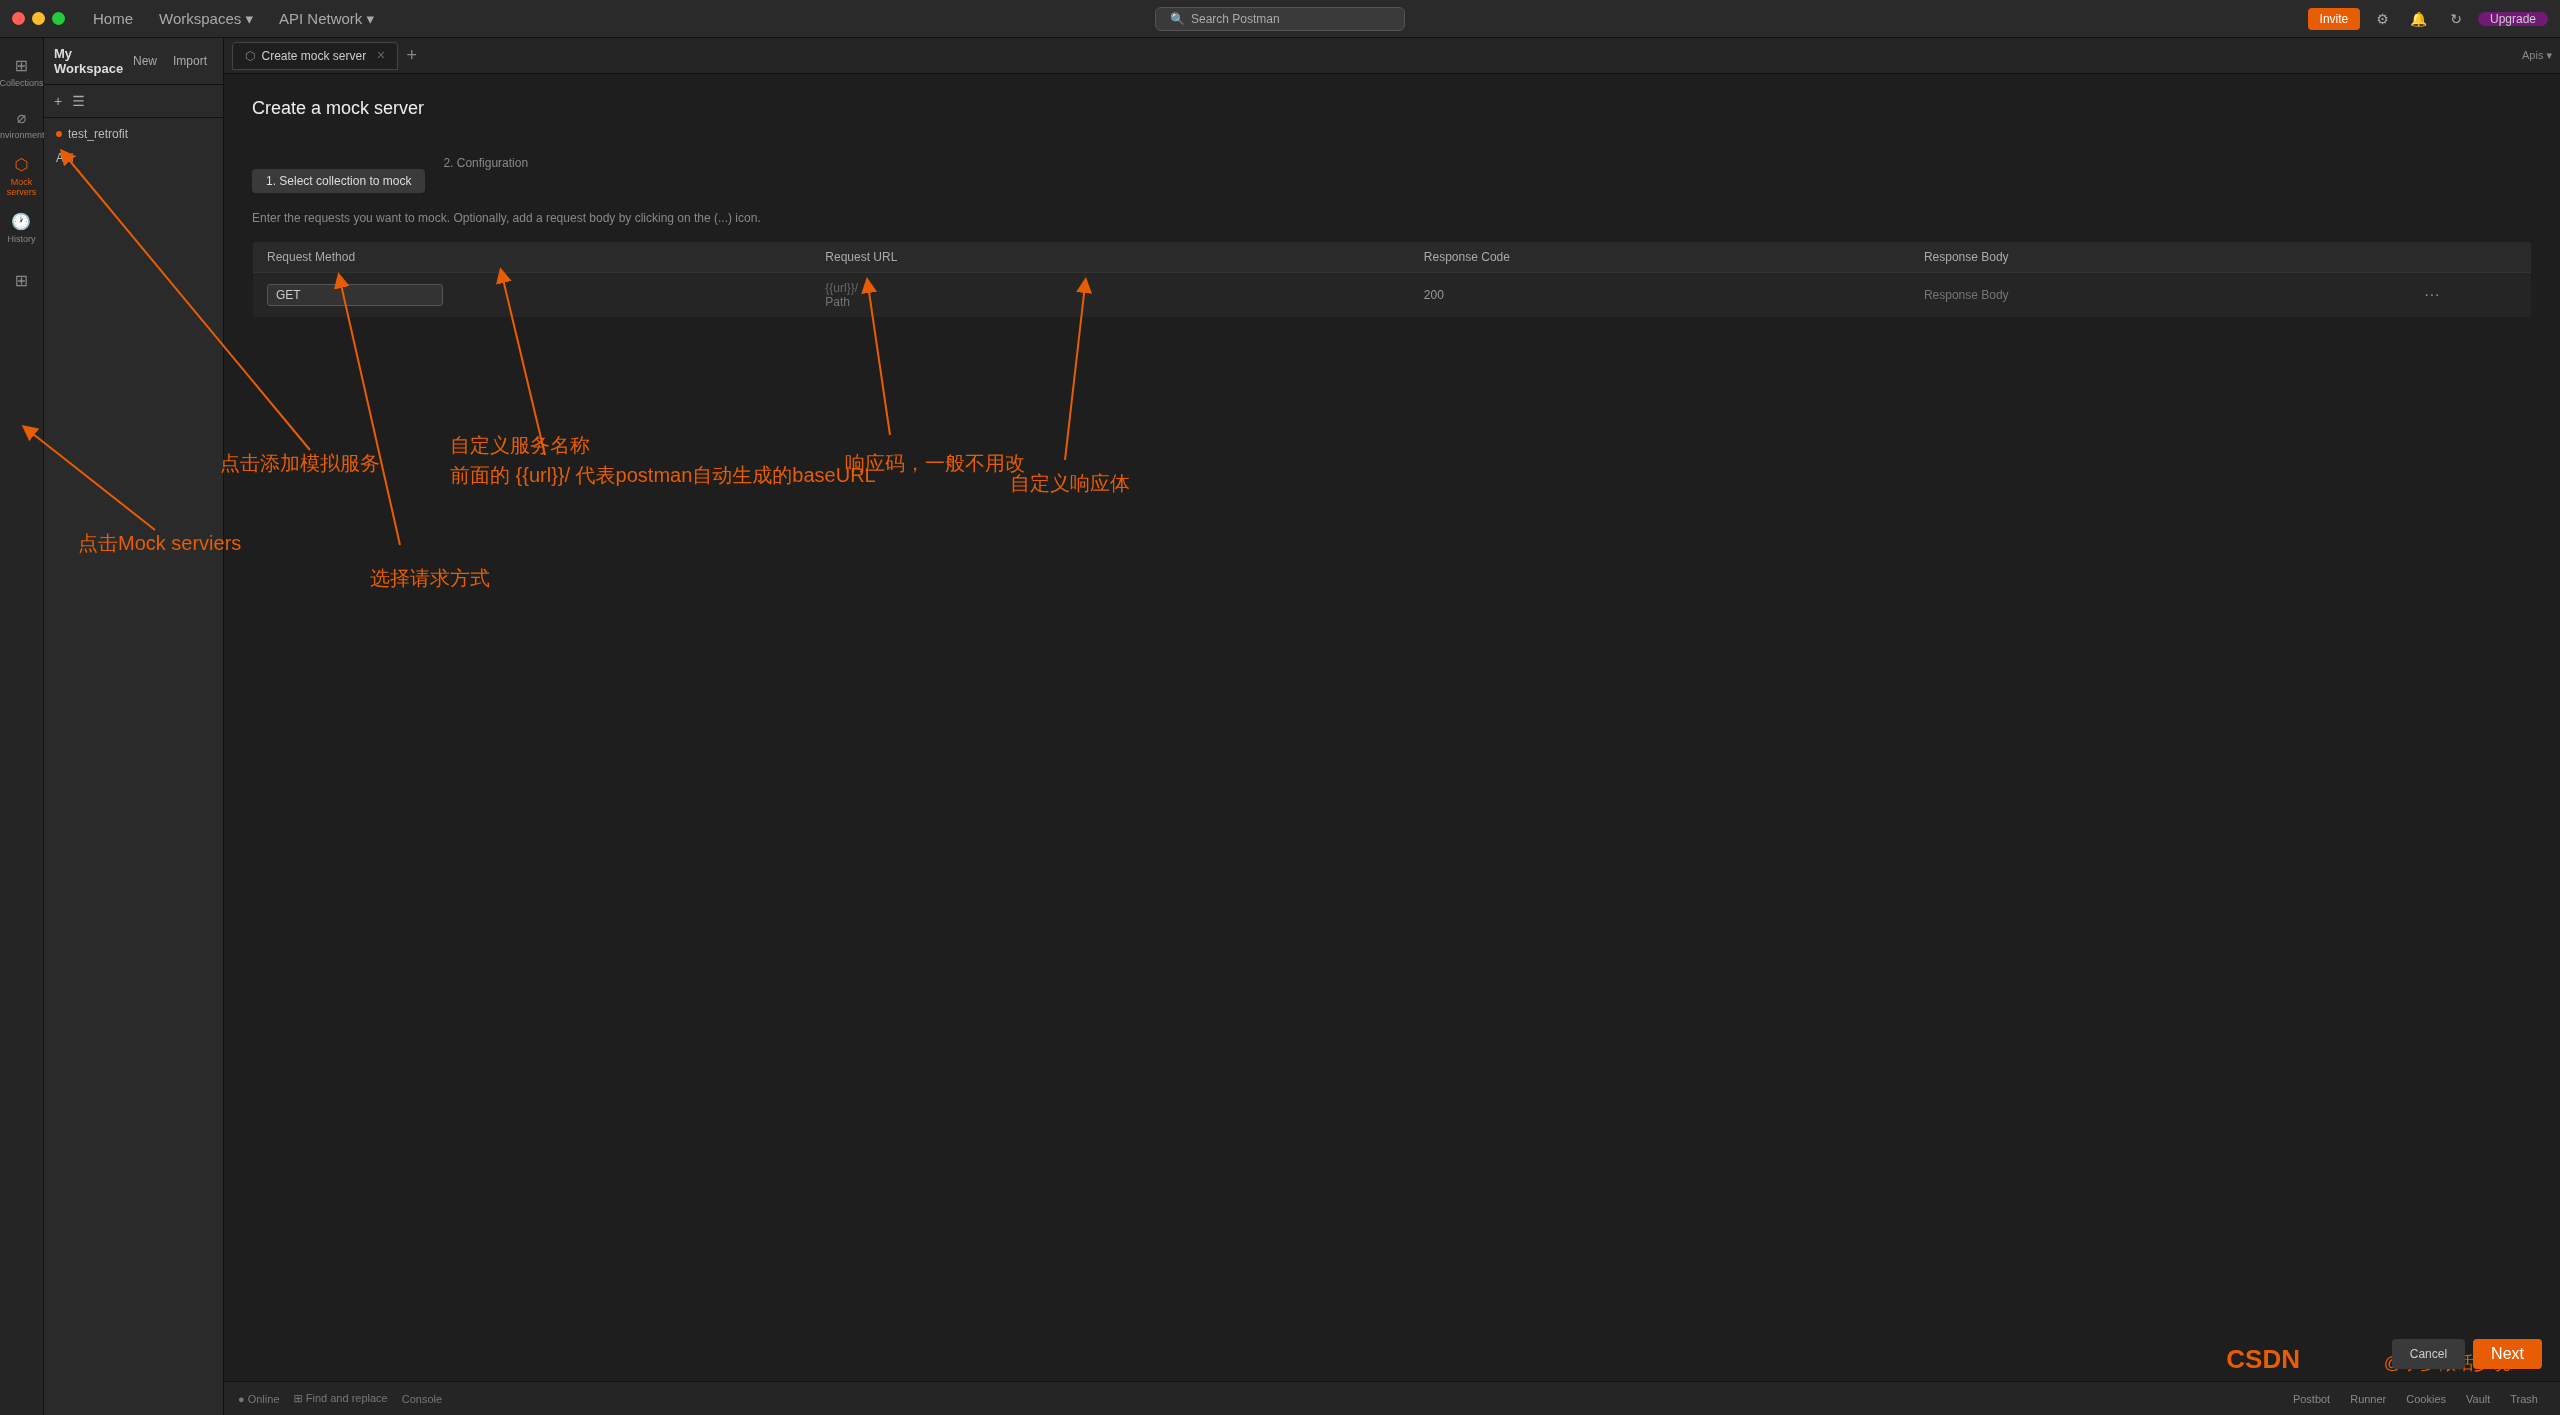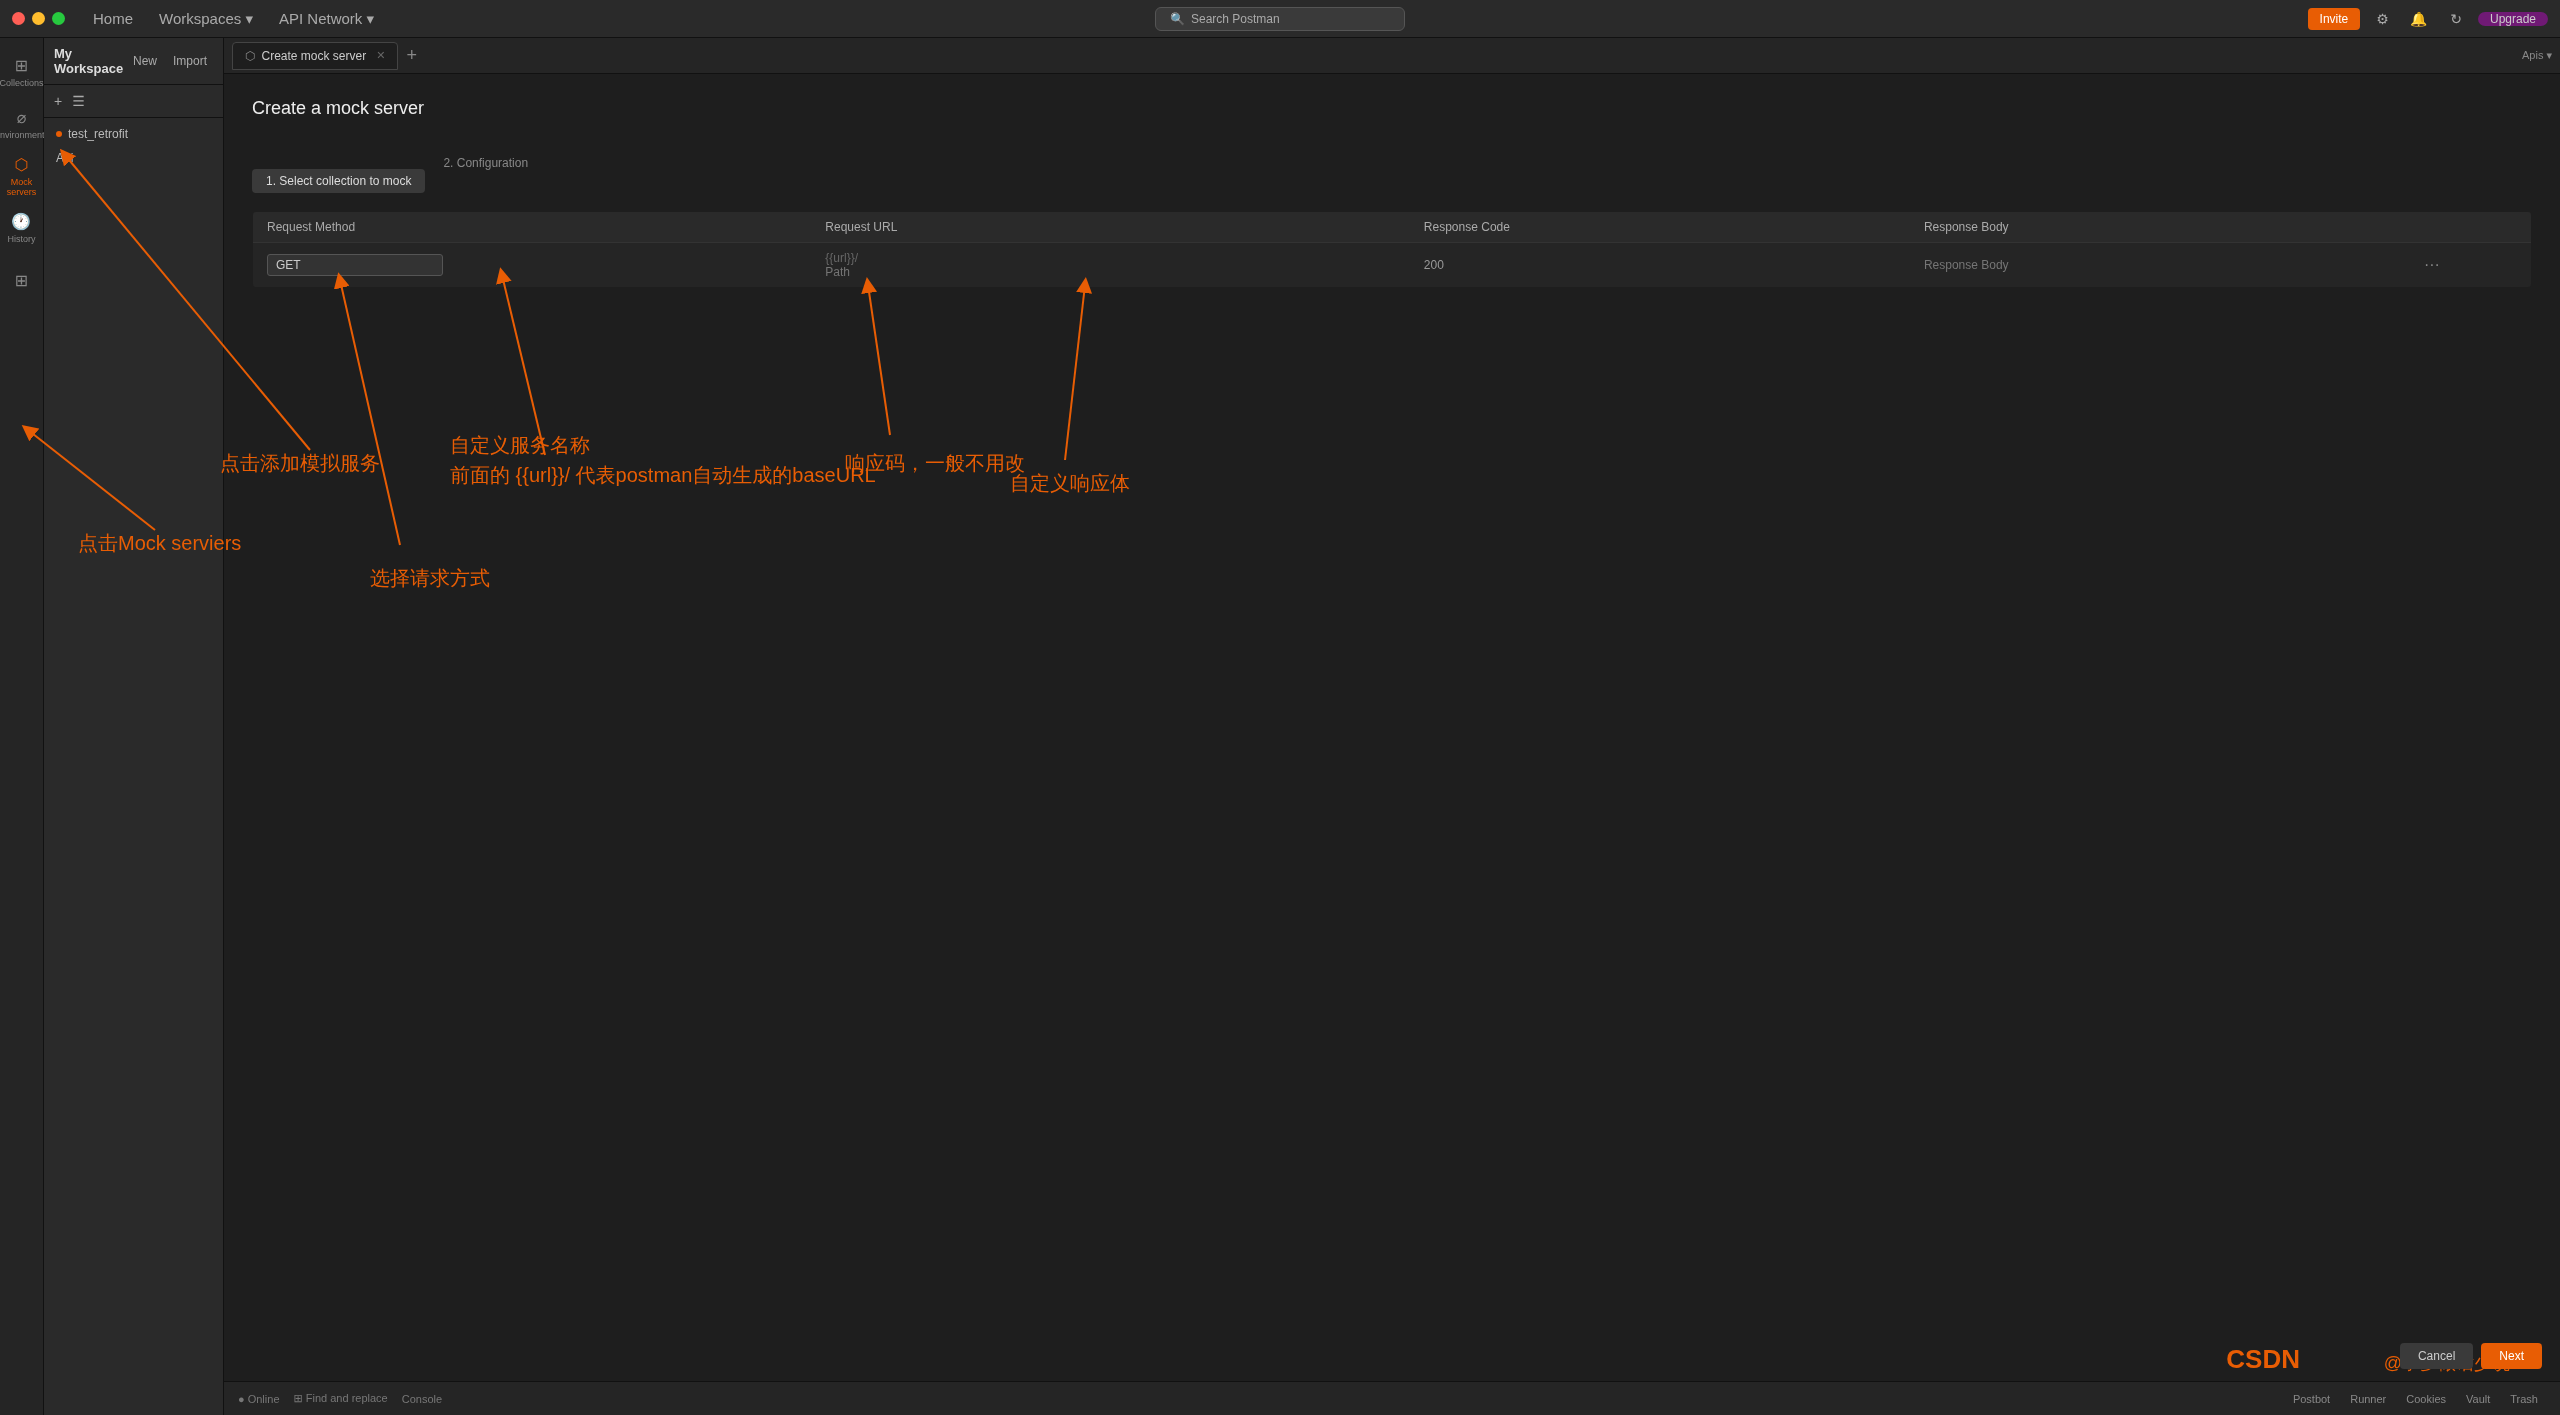--- a/index.html
+++ b/index.html
@@ -409,21 +409,21 @@
       padding: 6px 18px;
       font-size: 12px;
       cursor: pointer;
     }
     .next-btn {
       background: #e85d04;
       color: white;
       border: none;
       border-radius: 4px;
       padding: 6px 18px;
-      font-size: 12px;
+      font-size: 16px;
       cursor: pointer;
     }
 
     
     .annotation {
       position: absolute;
       color: #e85d04;
       font-size: 18px;
       font-weight: 500;
       pointer-events: none;
@@ -549,20 +549,21 @@
 
     <div class="mock-content">
       <div class="mock-title">Create a mock server</div>
 
       <div class="steps-nav">
         <button class="step-btn active">1. Select collection to mock</button>
         <button class="step-btn inactive">2. Configuration</button>
       </div>
 
 
+      <div class="description-text">Enter the requests you want to mock. Optionally, add a request body by clicking on the (...) icon.</div>
 
       <table class="mock-table">
         <thead>
           <tr>
             <th>Request Method</th>
             <th>Request URL</th>
             <th>Response Code</th>
             <th>Response Body</th>
             <th></th>
           </tr>

